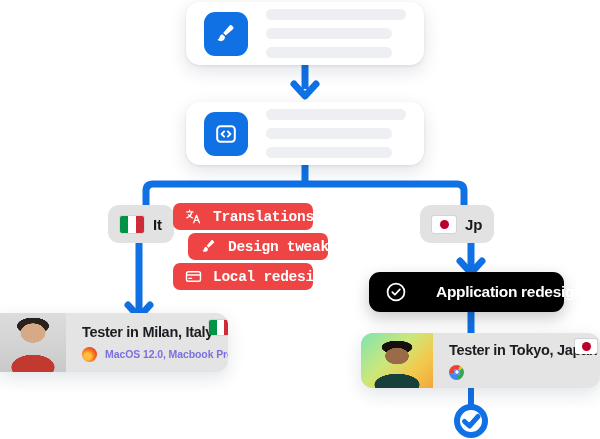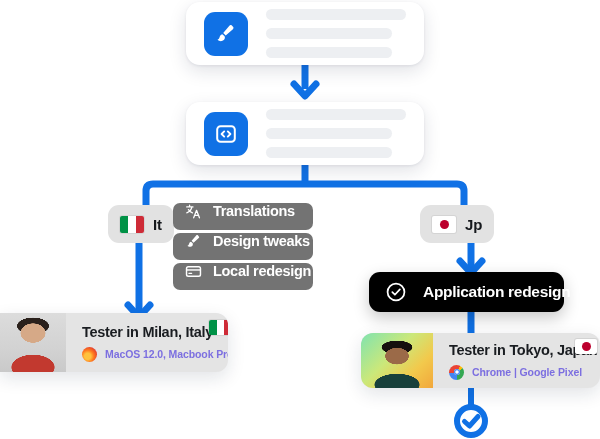--- a/index.html
+++ b/index.html
@@ -63,46 +63,47 @@
   .flag-it span{flex:1;}
   .flag-it .g{background:#009246;}
   .flag-it .w{background:#fff;}
   .flag-it .r{background:#CE2B37;}
   .flag-jp{background:#fff;display:flex;align-items:center;justify-content:center;}
   .flag-jp b{display:block;width:9px;height:9px;border-radius:50%;background:#BC002D;}
 
   
   .chip{
     position:absolute;
-    background:#737373;
+    background:#ef4444;
     border-radius:7px;
     height:27px;
-    display:flex;
+    display:flex;align-items:center;
     padding:0 12px;
     box-sizing:border-box;
+    font-family:Liberation Mono, monospace;
   }
   .chip .chip-ico{width:17px;height:17px;flex:0 0 auto;display:flex;align-items:center;justify-content:center;}
   .chip .chip-lbl{
     margin-left:11px;color:#fff;font-size:14.5px;font-weight:bold;
     letter-spacing:-.3px;white-space:nowrap;
   }
 
   
   .black-pill{
     position:absolute;
     background:#000;
     border-radius:11px;
     height:40px;
     display:flex;align-items:center;
     padding:0 16px;
     box-sizing:border-box;
     box-shadow:0 6px 16px rgba(0,0,0,.22);
   }
   .black-pill .bp-lbl{
-    margin-left:16px;color:#fff;font-size:15.5px;font-weight:bold;
+    margin-left:29px;color:#fff;font-size:15.5px;font-weight:bold;
     letter-spacing:-.3px;white-space:nowrap;
   }
 
   
   .tester{
     position:absolute;
     background:#E4E4E4;
     border-radius:12px;
     display:flex;align-items:stretch;
     overflow:hidden;
@@ -233,21 +234,21 @@
   <div class="chip" style="left:173px;top:203px;width:140px;">
     <span class="chip-ico">
       <svg width="17" height="17" viewBox="0 0 20 20" fill="none">
         <path d="M2 4.6h7.4M5.4 2.6v2M8.1 4.6c-.5 3.2-2.8 5.8-6 6.9M4 7.7c.9 1.9 2.7 3.3 4.8 3.8" stroke="#fff" stroke-width="1.5" stroke-linecap="round" stroke-linejoin="round"></path>
         <path d="M10.2 17.4 L13.6 8.6 L17 17.4 M11.3 14.6h4.6" stroke="#fff" stroke-width="1.5" stroke-linecap="round" stroke-linejoin="round"></path>
       </svg>
     </span>
     <span class="chip-lbl">Translations</span>
   </div>
 
-  <div class="chip" style="left:173px;top:233px;width:140px;">
+  <div class="chip" style="left:188px;top:233px;width:140px;">
     <span class="chip-ico">
       <svg width="17" height="17" viewBox="0 0 24 24" fill="none">
         <path d="M18.2 3.3c-.7-.7-1.8-.6-2.4.1L9.4 11l2.6 2.6 7.4-6.4c.7-.6.8-1.7.1-2.4l-1.3-1.5z" fill="#fff"></path>
         <path d="M8.4 12.4c-1 .2-2 1-2.4 2-.4 1-.4 1.8-1.1 2.7-.4.5-.9.8-1.4 1 .9.9 2.7 1.7 4.3 1.4 2-.3 3.3-1.8 3.3-3.6 0-.6-.2-1.2-.5-1.7l-2.2-1.8z" fill="#fff"></path>
       </svg>
     </span>
     <span class="chip-lbl">Design tweaks</span>
   </div>
 
   <div class="chip" style="left:173px;top:263px;width:140px;">
@@ -290,21 +291,20 @@
   </div>
 
   <div class="tester" style="left:361px;top:333px;width:239px;height:55px;">
     <div class="photo" style="width:72px;">
       <div class="ph-tokyo"></div>
     </div>
     <div class="body">
       <div class="t-name">Tester in Tokyo, Japan</div>
       <div class="t-meta">
         <span class="bico cr"></span>
-        <span class="m-txt">Chrome | Google Pixel</span>
       </div>
       <span class="corner-flag flag-jp" style="right:10px;top:6px;">
           <b></b>
         </span>
     </div>
   </div>
 
 </div>
 
 </body></html>

